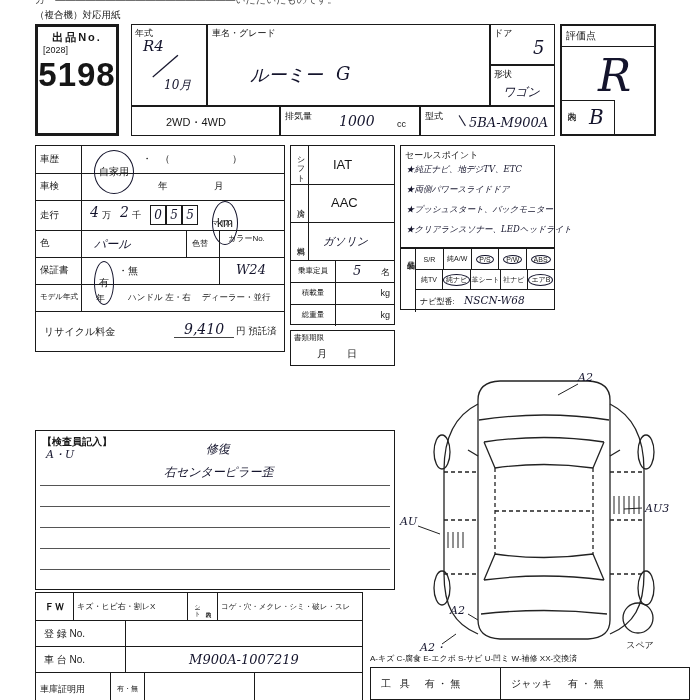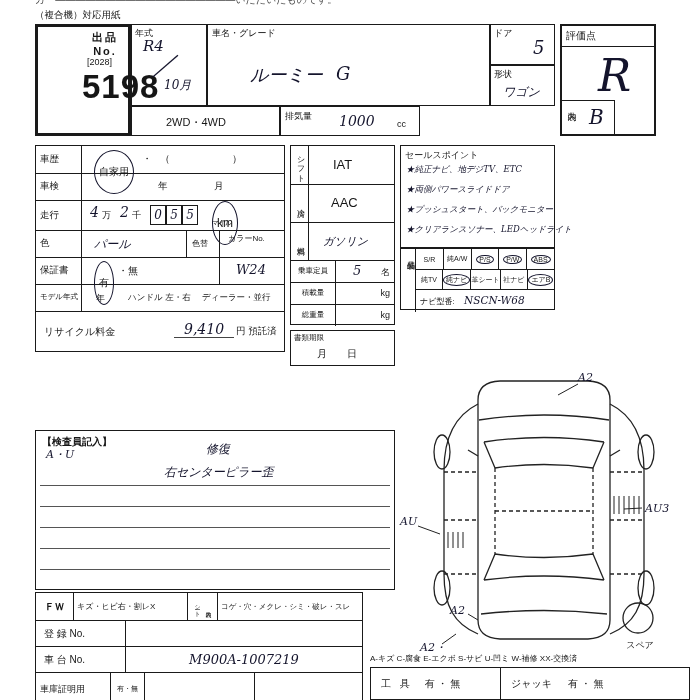--- a/index.html
+++ b/index.html
@@ -29,21 +29,21 @@
     transparent 0px,transparent 20px,#555 20px,#555 21px);}
 </style>
 </head>
 <body>
 
 <div class="sheet">
 
   <div class="abs" style="left:35px;top:-7px;width:530px;font-size:10px;color:#444;white-space:nowrap;overflow:hidden;">カー――――――――――――――――――いただいたものです。</div>
   <div class="abs" style="left:35px;top:9px;font-size:9.5px;">（複合機）対応用紙</div>
 
-  <div class="bx" style="left:35px;top:24px;width:96px;height:112px;border-width:3px;padding-left:44px;">
+  <div class="bx" style="left:35px;top:24px;width:84px;height:112px;border-width:3px;">
     <div style="text-align:center;font-size:11px;font-weight:bold;letter-spacing:2px;margin-top:3px;">出品No.</div>
     <div style="font-size:9px;margin-left:5px;">[2028]</div>
     <div style="text-align:center;font-size:33px;font-weight:bold;letter-spacing:1px;margin-top:1px;">5198</div>
   </div>
 
   <div class="bx" style="left:131px;top:24px;width:76px;height:82px;">
     <span class="abs" style="left:3px;top:2px;font-size:9px;">年式</span>
     <span class="abs hw" style="left:11px;top:12px;font-size:15px;">R4</span>
     <span class="abs hw" style="left:20px;top:22px;font-size:26px;">／</span>
     <span class="abs hw" style="left:32px;top:52px;font-size:12px;">10月</span>
@@ -61,20 +61,25 @@
     <span class="abs" style="left:3px;top:2px;font-size:9px;">形状</span>
     <span class="abs hw" style="left:12px;top:18px;font-size:12px;">ワゴン</span>
   </div>
   <div class="bx" style="left:131px;top:106px;width:149px;height:30px;">
     <span class="abs" style="left:34px;top:8px;font-size:11px;">2WD・4WD</span>
   </div>
   <div class="bx" style="left:280px;top:106px;width:140px;height:30px;">
     <span class="abs" style="left:4px;top:3px;font-size:9px;">排気量</span>
     <span class="abs hw" style="left:58px;top:6px;font-size:14px;">1000</span>
     <span class="abs" style="left:116px;top:12px;font-size:9px;">cc</span>
+  </div>
+  <div class="bx" style="left:420px;top:106px;width:135px;height:30px;">
+    <span class="abs" style="left:4px;top:3px;font-size:9px;">型式</span>
+    <span class="abs hw" style="left:34px;top:4px;font-size:13px;">＼</span>
+    <span class="abs hw" style="left:48px;top:8px;font-size:13px;">5BA-M900A</span>
   </div>
 
   <div class="bx" style="left:560px;top:24px;width:96px;height:112px;border-width:2px;">
     <span class="abs" style="left:4px;top:3px;font-size:10px;">評価点</span>
     <div class="abs" style="left:0;right:0;top:20px;border-top:1.3px solid #1a1a1a;"></div>
     <span class="abs hw" style="left:36px;top:24px;font-size:44px;">R</span>
     <div class="abs" style="left:0;top:74px;width:52px;height:34px;border-top:1.3px solid #1a1a1a;border-right:1.3px solid #1a1a1a;">
       <span class="abs v" style="left:3px;top:4px;font-size:9px;height:26px;">内装</span>
       <span class="abs hw" style="left:27px;top:4px;font-size:20px;">B</span>
     </div>

